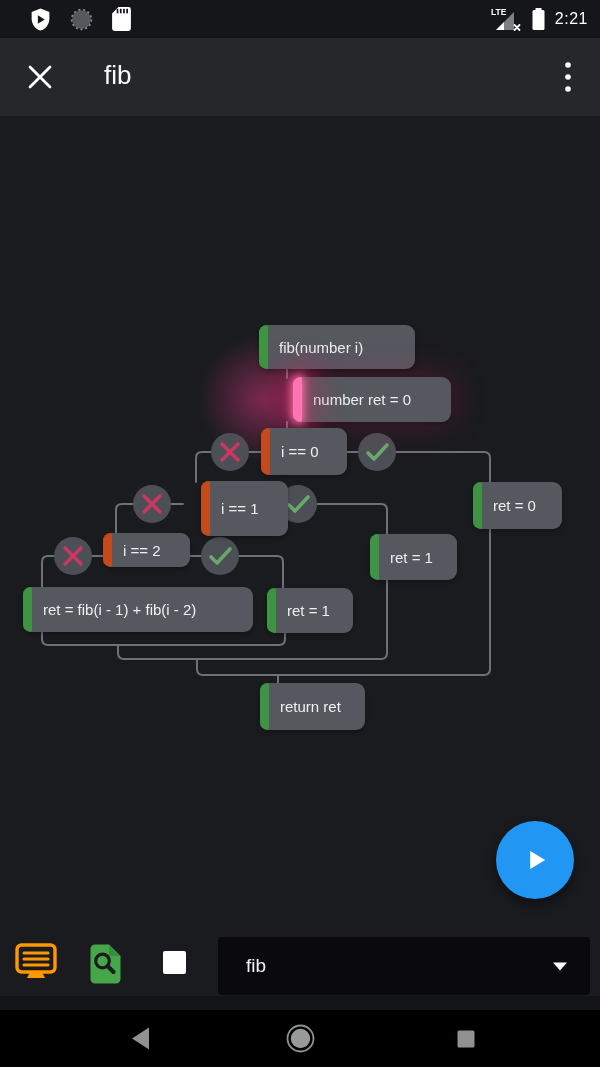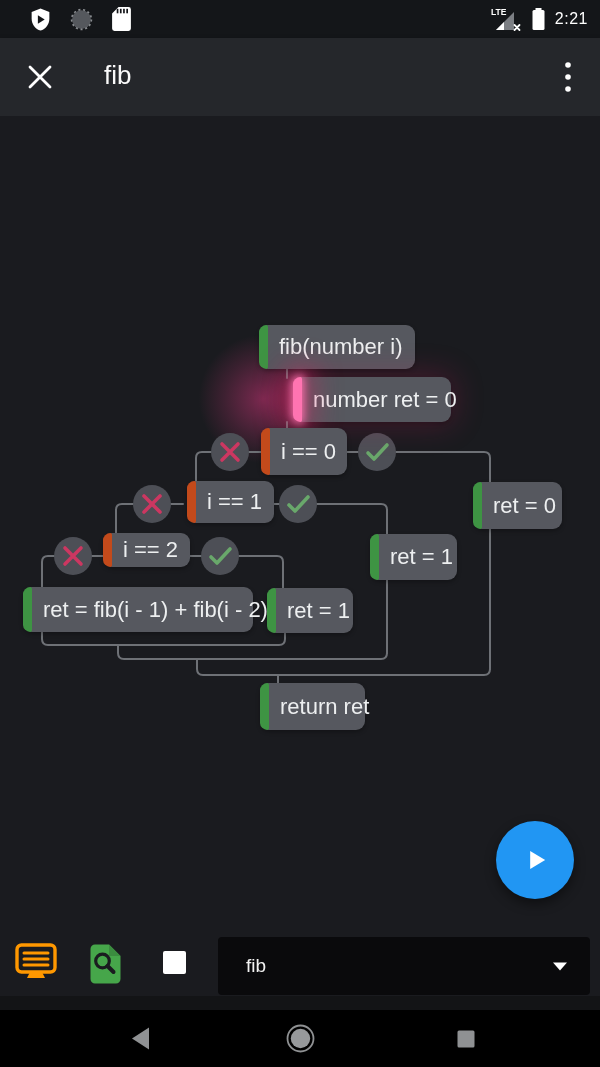--- a/index.html
+++ b/index.html
@@ -22,21 +22,21 @@
     display:flex;align-items:center;justify-content:center;}
 
   
   .canvas{position:absolute;left:0;top:116px;width:600px;height:880px;background:#1A1B1F;}
   #flow-svg{position:absolute;left:0;top:0;}
   .edge{fill:none;stroke:#6E7176;stroke-width:2;stroke-linecap:round;stroke-linejoin:round;}
   .branch-circle{fill:#4D4F56;}
   .glowblob{position:absolute;width:130px;height:130px;left:198px;top:218px;pointer-events:none;
     background:radial-gradient(circle,rgba(240,60,140,.45) 0%,rgba(240,60,140,.17) 42%,transparent 70%);}
   .fnode{position:absolute;background:#56585F;border-radius:9px;display:flex;align-items:center;
-    color:#EDEFF0;font-size:22px;box-sizing:border-box;padding-left:20px;white-space:nowrap;
+    color:#EDEFF0;font-size:15px;box-sizing:border-box;padding-left:20px;white-space:nowrap;
     box-shadow:0 2px 4px rgba(0,0,0,.30);}
   .fnode .bar{position:absolute;left:0;top:0;bottom:0;width:9px;border-radius:9px 2px 2px 9px;}
   .accent-green .bar{background:#3E9443;}
   .accent-orange .bar{background:#C34A1B;}
   .accent-pink .bar{background:#FF74B1;}
   .glow{box-shadow:0 0 30px 4px rgba(216,27,96,.22),0 2px 4px rgba(0,0,0,.30);}
   .glow .bar{box-shadow:0 0 9px 2px rgba(255,116,177,.95),0 0 28px 12px rgba(233,30,99,.40);}
 
   
   .fab{position:absolute;left:496px;top:821px;width:78px;height:78px;border-radius:50%;
@@ -158,21 +158,21 @@
           <span>fib(number i)</span>
         </div>
         <div class="fnode accent-pink glow" style="left: 259px; top: 261px; width: 158px; height: 45px; margin-left: 34px;">
           <span class="bar"></span>
           <span>number ret = 0</span>
         </div>
         <div class="fnode accent-orange" style="left: 261px; top: 312px; width: 86px; height: 47px;">
           <span class="bar"></span>
           <span>i == 0</span>
         </div>
-        <div class="fnode accent-orange" style="left: 187px; top: 365px; width: 87px; height: 42px;">
+        <div class="fnode accent-orange" style="left: 201px; top: 365px; width: 87px; height: 55px;">
           <span class="bar"></span>
           <span>i == 1</span>
         </div>
         <div class="fnode accent-orange" style="left: 103px; top: 417px; width: 87px; height: 34px;">
           <span class="bar"></span>
           <span>i == 2</span>
         </div>
         <div class="fnode accent-green" style="left: 473px; top: 366px; width: 89px; height: 47px;">
           <span class="bar"></span>
           <span>ret = 0</span>

